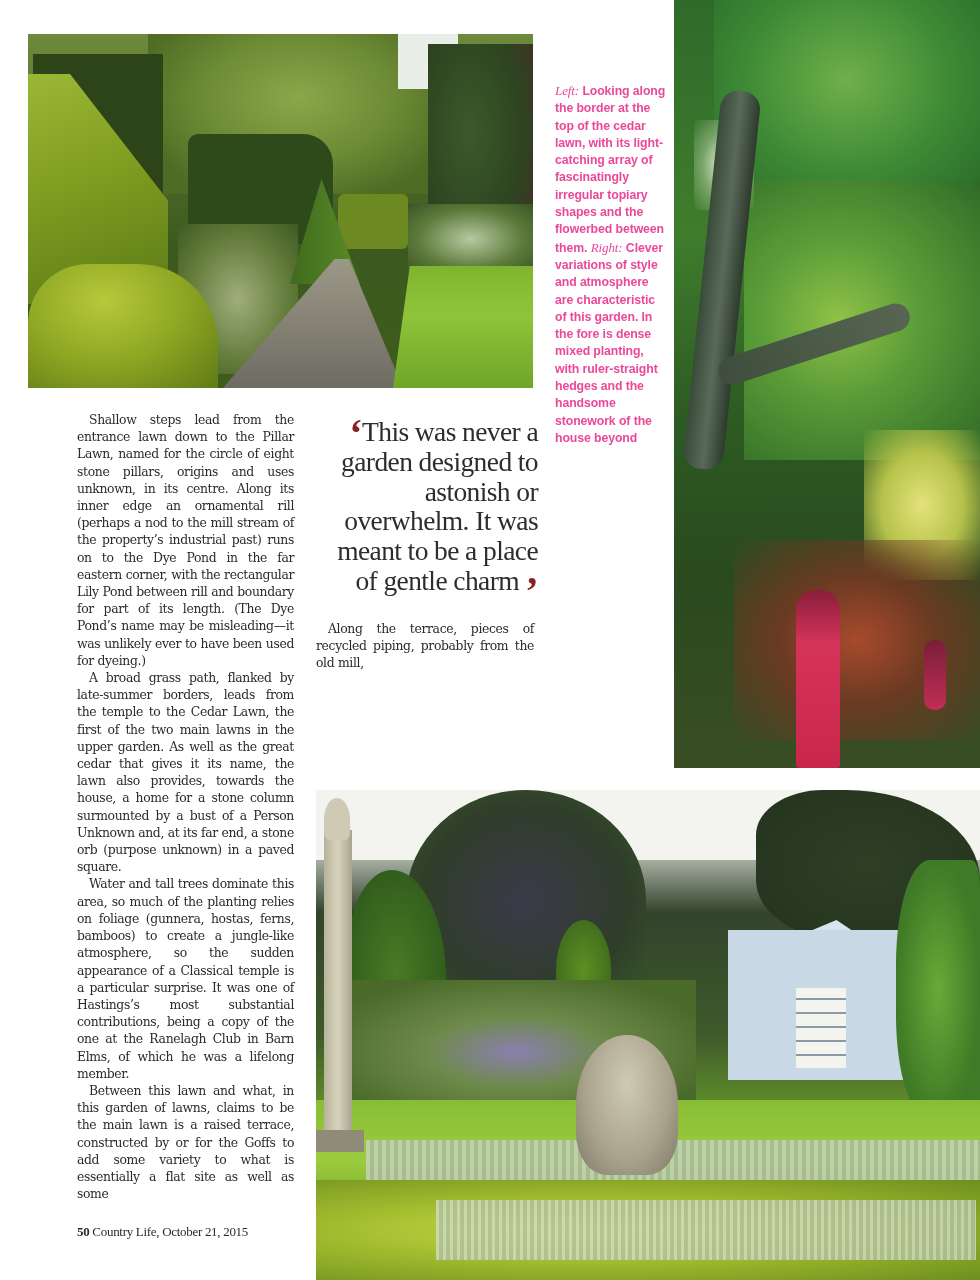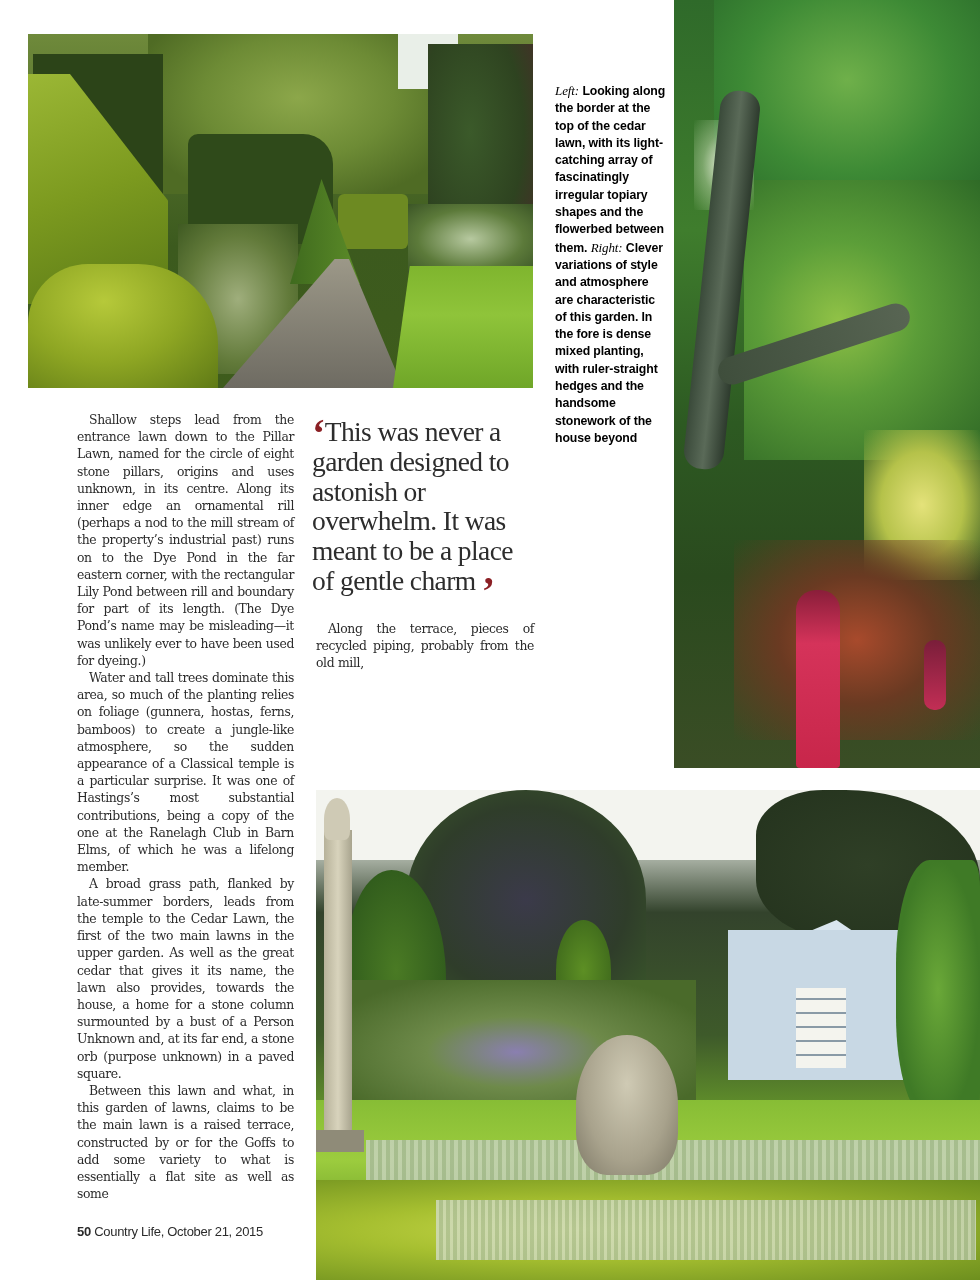--- a/index.html
+++ b/index.html
@@ -115,40 +115,40 @@
   #col-mid { left: 316px; top: 620px; width: 218px; }
   .col p { margin: 0; text-indent: 12px; }
   .col p.first { text-indent: 0; }
   .smallcaps { font-variant: small-caps; }
 
   
   #pullquote {
     position: absolute; left: 312px; top: 417px; width: 226px;
     font-family: "Liberation Serif", serif;
     font-size: 27.5px; line-height: 29.8px;
-    color: #2d2d2d; text-align: left;
+    color: #2d2d2d; text-align: right;
     letter-spacing: -0.6px;
   }
   .qmark { color: #8b1f24; font-weight: bold; font-size: 40px; line-height: 0; vertical-align: -6px; }
   .qmark-close { vertical-align: -14px; }
 
   
   #caption {
     position: absolute; left: 555px; top: 82px; width: 112px;
     font-family: "Liberation Sans", sans-serif;
     font-weight: bold; font-size: 12.3px; line-height: 17.3px;
-    color: #000000;
+    color: #ec4899;
     letter-spacing: -0.1px;
   }
   #caption .dir { font-family: "Liberation Serif", serif; font-style: italic; font-weight: normal; font-size: 13px; }
 
   
   #folio {
     position: absolute; left: 77px; top: 1224px;
-    font-family: Liberation Sans, sans-serif; font-size: 13px; color: #2b2b2b; letter-spacing: -0.3px;
+    font-family: Liberation Serif, serif; font-size: 13px; color: #2b2b2b; letter-spacing: -0.3px;
   }
   #folio b { font-weight: bold; }
 </style>
 </head>
 <body>
 
 <div class="photo" id="photo-topiary">
   <div class="trees"></div>
   <div class="sky"></div>
   <div class="trees-right"></div>
@@ -178,22 +178,22 @@
 
 <div id="caption">
   <span class="dir">Left:</span>
   <span>Looking along the border at the top of the cedar lawn, with its light-catching array of fascinatingly irregular topiary shapes and the flowerbed between them.</span>
   <span class="dir">Right:</span>
   <span>Clever variations of style and atmosphere are characteristic of this garden. In the fore is dense mixed planting, with ruler-straight hedges and the handsome stonework of the house beyond</span>
 </div>
 
 <div class="col" id="col-left">
   <p>Shallow steps lead from the entrance lawn down to the Pillar Lawn, named for the circle of eight stone pillars, origins and uses unknown, in its centre. Along its inner edge an ornamental rill (perhaps a nod to the mill stream of the property’s industrial past) runs on to the Dye Pond in the far eastern corner, with the rectangular Lily Pond between rill and boundary for part of its length. (The Dye Pond’s name may be misleading—it was unlikely ever to have been used for dyeing.)</p>
+  <p>A broad grass path, flanked by late-summer borders, leads from the temple to the Cedar Lawn, the first of the two main lawns in the upper garden. As well as the great cedar that gives it its name, the lawn also provides, towards the house, a home for a stone column surmounted by a bust of a Person Unknown and, at its far end, a stone orb (purpose unknown) in a paved square.</p>
   <p>Water and tall trees dominate this area, so much of the planting relies on foliage (gunnera, hostas, ferns, bamboos) to create a jungle-like atmosphere, so the sudden appearance of a Classical temple is a particular surprise. It was one of Hastings’s most substantial contributions, being a copy of the one at the Ranelagh Club in Barn Elms, of which he was a lifelong member.</p>
-  <p>A broad grass path, flanked by late-summer borders, leads from the temple to the Cedar Lawn, the first of the two main lawns in the upper garden. As well as the great cedar that gives it its name, the lawn also provides, towards the house, a home for a stone column surmounted by a bust of a Person Unknown and, at its far end, a stone orb (purpose unknown) in a paved square.</p>
   <p>Between this lawn and what, in this garden of lawns, claims to be the main lawn is a raised terrace, constructed by or for the Goffs to add some variety to what is essentially a flat site as well as some</p>
 </div>
 
 <div id="pullquote">
   <span class="qmark">‘</span><span>This was never a garden designed to astonish or overwhelm. It was meant to be a place of gentle charm</span>
   <span class="qmark qmark-close">’</span>
 </div>
 
 <div class="col" id="col-mid">
   <p>Along the terrace, pieces of recycled piping, probably from the old mill,</p>

